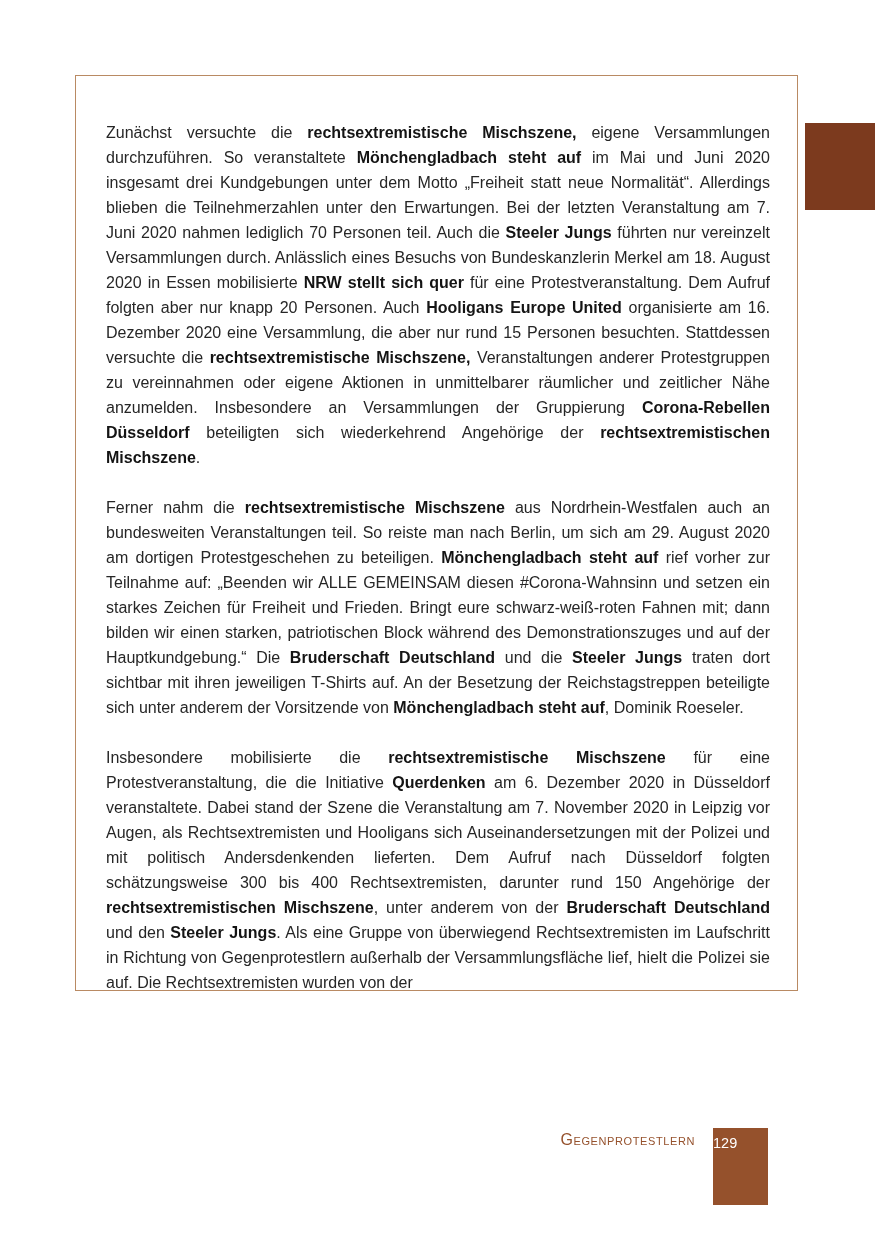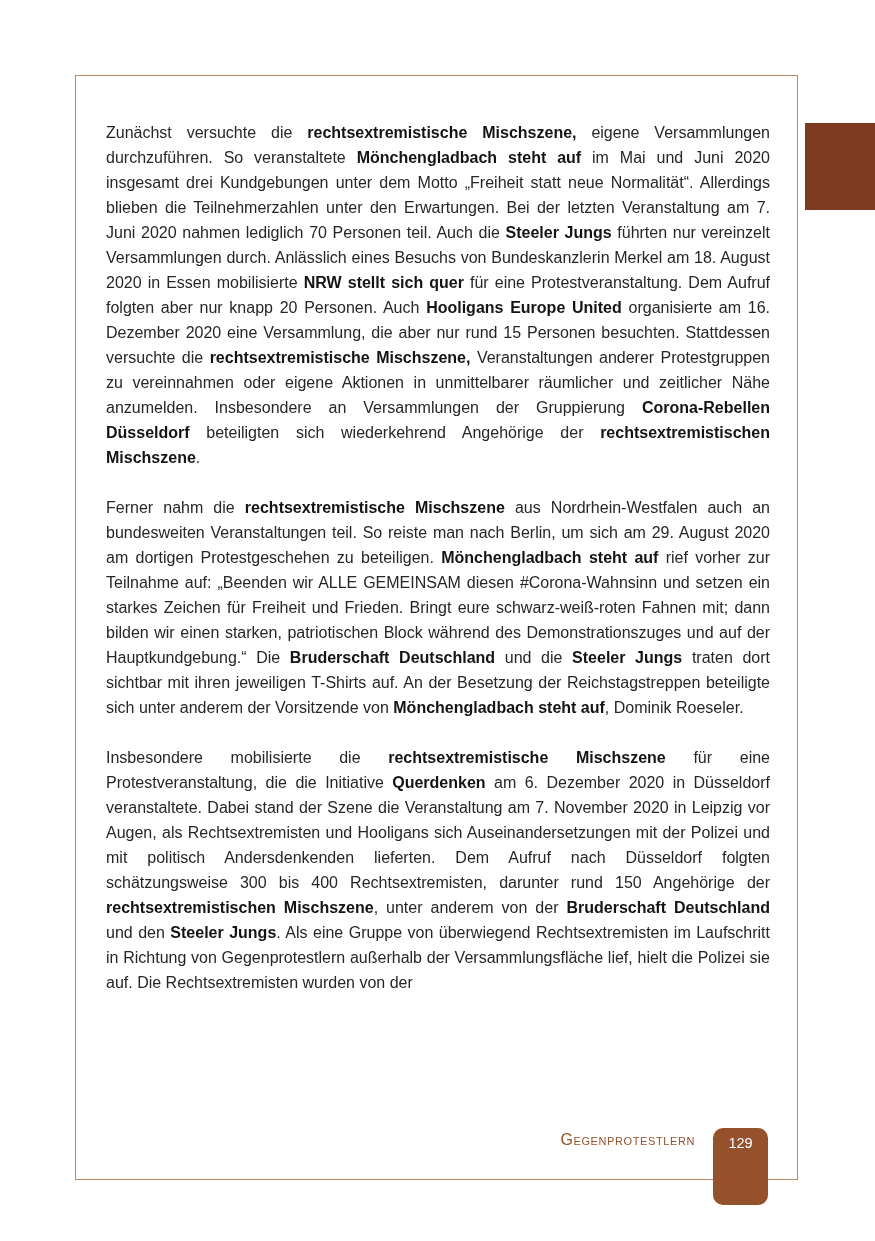--- a/index.html
+++ b/index.html
@@ -10,21 +10,21 @@
     height: 1241px;
     background: #ffffff;
     font-family: "Liberation Sans", sans-serif;
     overflow: hidden;
   }
   .content-frame {
     position: absolute;
     left: 75px;
     top: 75px;
     width: 723px;
-    height: 1105px;
+    height: 916px;
     border: 1px solid var(--border, #b98a63);
   }
   .body-text {
     position: absolute;
     left: 30px;
     top: 44px;
     width: 664px;
     color: var(--text, #262626);
     font-size: 16px;
     line-height: 25px;
@@ -51,24 +51,23 @@
     background: var(--accent-dark, #7c3a1e);
   }
   .page-number-box {
     position: absolute;
     left: 713px;
     top: 1128px;
     width: 55px;
     height: 77px;
     background: var(--accent, #95512c);
     color: #ffffff;
-    text-align: center;
+    text-align: left;
     font-size: 14.5px;
     padding-top: 7px;
-    border-radius: 10px;
   }
   .bottom-caption {
     position: absolute;
     left: 75px;
     top: 1188px;
     color: var(--accent, #95512c);
     font-size: 14.5px;
   }
 </style>
 </head>

